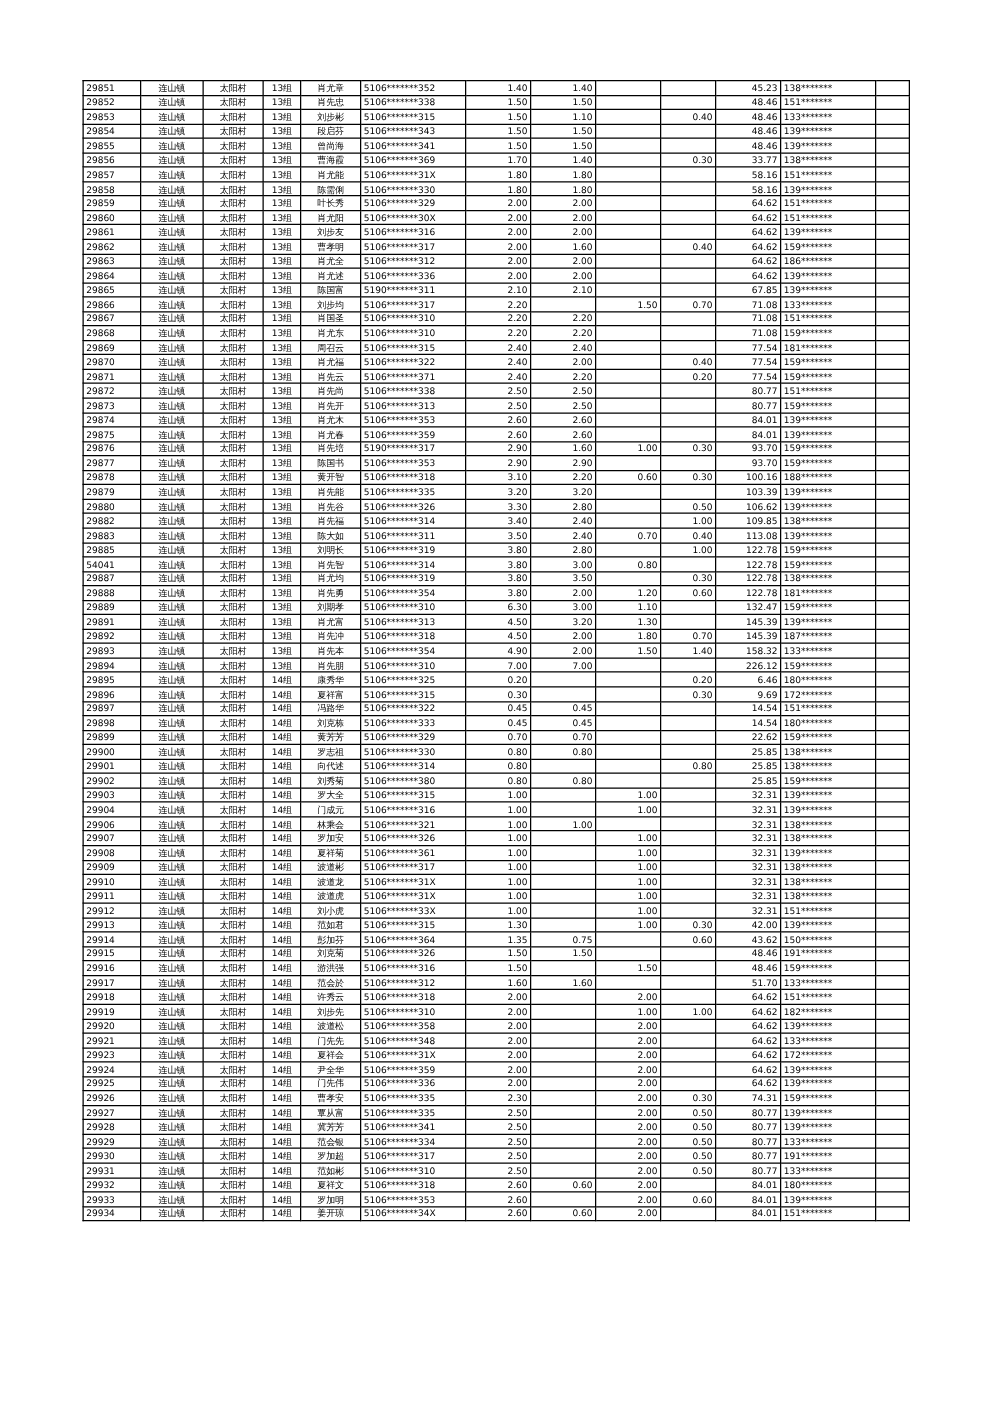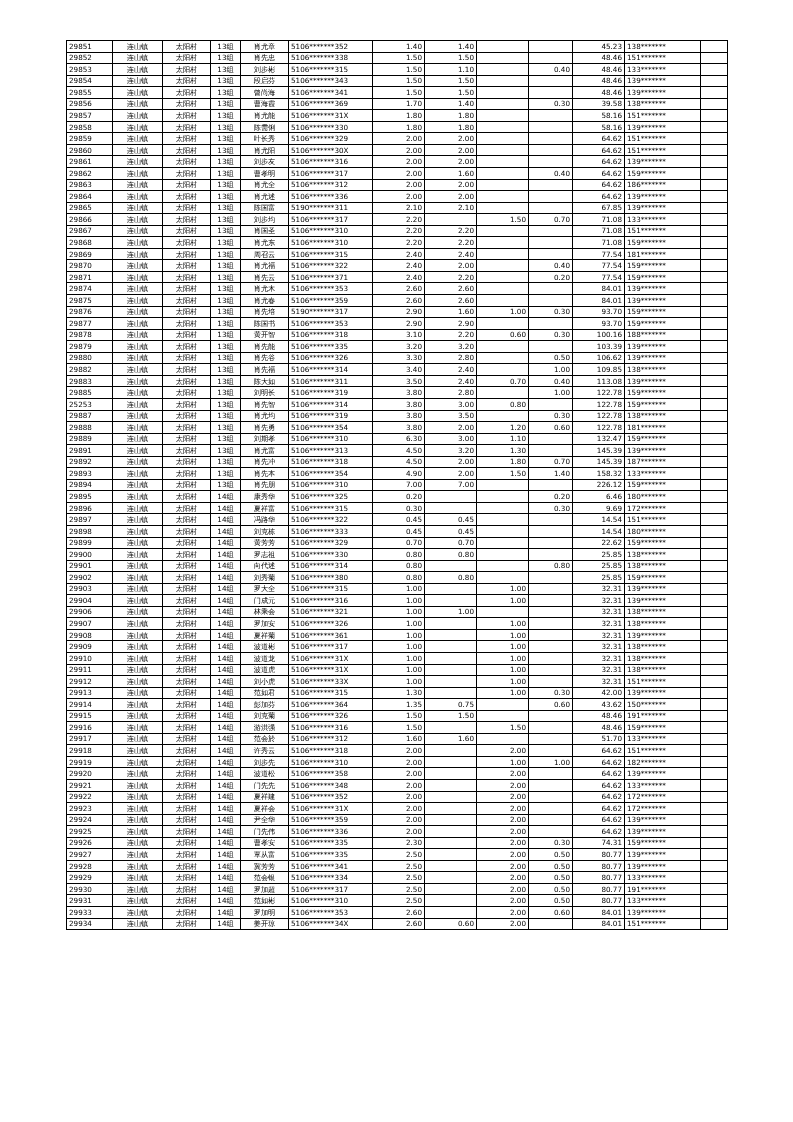--- a/index.html
+++ b/index.html
@@ -11,21 +11,21 @@
     width: 793px;
     height: 1122px;
     font-family: "DejaVu Sans", "Liberation Sans", sans-serif;
   }
   .page {
     position: relative;
     width: 793px;
     height: 1122px;
     background: #ffffff;
     box-sizing: border-box;
-    padding: 40px 66px 0 66px;
+    padding: 64px 66px 0 66px;
   }
   table.data {
     border-collapse: collapse;
     table-layout: fixed;
     width: 661px;
     font-size: 7.2px;
     line-height: 1;
   }
   table.data td {
     border: 0.6px solid #000000;
@@ -136,21 +136,21 @@
           <td class="c0">29856</td>
           <td class="c1">连山镇</td>
           <td class="c2">太阳村</td>
           <td class="c3">13组</td>
           <td class="c4">曹海霞</td>
           <td class="c5">5106*******369</td>
           <td class="c6">1.70</td>
           <td class="c7">1.40</td>
           <td class="c8"></td>
           <td class="c9">0.30</td>
-          <td class="c10">39.58</td>
+          <td class="c10">33.77</td>
           <td class="c11">138*******</td>
           <td class="c12"></td>
         </tr>
         <tr>
           <td class="c0">29857</td>
           <td class="c1">连山镇</td>
           <td class="c2">太阳村</td>
           <td class="c3">13组</td>
           <td class="c4">肖尤能</td>
           <td class="c5">5106*******31X</td>
@@ -362,20 +362,50 @@
           <td class="c1">连山镇</td>
           <td class="c2">太阳村</td>
           <td class="c3">13组</td>
           <td class="c4">肖先云</td>
           <td class="c5">5106*******371</td>
           <td class="c6">2.40</td>
           <td class="c7">2.20</td>
           <td class="c8"></td>
           <td class="c9">0.20</td>
           <td class="c10">77.54</td>
+          <td class="c11">159*******</td>
+          <td class="c12"></td>
+        </tr>
+        <tr>
+          <td class="c0">29872</td>
+          <td class="c1">连山镇</td>
+          <td class="c2">太阳村</td>
+          <td class="c3">13组</td>
+          <td class="c4">肖先尚</td>
+          <td class="c5">5106*******338</td>
+          <td class="c6">2.50</td>
+          <td class="c7">2.50</td>
+          <td class="c8"></td>
+          <td class="c9"></td>
+          <td class="c10">80.77</td>
+          <td class="c11">151*******</td>
+          <td class="c12"></td>
+        </tr>
+        <tr>
+          <td class="c0">29873</td>
+          <td class="c1">连山镇</td>
+          <td class="c2">太阳村</td>
+          <td class="c3">13组</td>
+          <td class="c4">肖先开</td>
+          <td class="c5">5106*******313</td>
+          <td class="c6">2.50</td>
+          <td class="c7">2.50</td>
+          <td class="c8"></td>
+          <td class="c9"></td>
+          <td class="c10">80.77</td>
           <td class="c11">159*******</td>
           <td class="c12"></td>
         </tr>
         <tr>
           <td class="c0">29874</td>
           <td class="c1">连山镇</td>
           <td class="c2">太阳村</td>
           <td class="c3">13组</td>
           <td class="c4">肖尤木</td>
           <td class="c5">5106*******353</td>
@@ -516,21 +546,21 @@
           <td class="c5">5106*******319</td>
           <td class="c6">3.80</td>
           <td class="c7">2.80</td>
           <td class="c8"></td>
           <td class="c9">1.00</td>
           <td class="c10">122.78</td>
           <td class="c11">159*******</td>
           <td class="c12"></td>
         </tr>
         <tr>
-          <td class="c0">25253</td>
+          <td class="c0">54041</td>
           <td class="c1">连山镇</td>
           <td class="c2">太阳村</td>
           <td class="c3">13组</td>
           <td class="c4">肖先智</td>
           <td class="c5">5106*******314</td>
           <td class="c6">3.80</td>
           <td class="c7">3.00</td>
           <td class="c8">0.80</td>
           <td class="c9"></td>
           <td class="c10">122.78</td>
@@ -1026,35 +1056,20 @@
           <td class="c5">5106*******348</td>
           <td class="c6">2.00</td>
           <td class="c7"></td>
           <td class="c8">2.00</td>
           <td class="c9"></td>
           <td class="c10">64.62</td>
           <td class="c11">133*******</td>
           <td class="c12"></td>
         </tr>
         <tr>
-          <td class="c0">29922</td>
-          <td class="c1">连山镇</td>
-          <td class="c2">太阳村</td>
-          <td class="c3">14组</td>
-          <td class="c4">夏祥建</td>
-          <td class="c5">5106*******352</td>
-          <td class="c6">2.00</td>
-          <td class="c7"></td>
-          <td class="c8">2.00</td>
-          <td class="c9"></td>
-          <td class="c10">64.62</td>
-          <td class="c11">172*******</td>
-          <td class="c12"></td>
-        </tr>
-        <tr>
           <td class="c0">29923</td>
           <td class="c1">连山镇</td>
           <td class="c2">太阳村</td>
           <td class="c3">14组</td>
           <td class="c4">夏祥会</td>
           <td class="c5">5106*******31X</td>
           <td class="c6">2.00</td>
           <td class="c7"></td>
           <td class="c8">2.00</td>
           <td class="c9"></td>
@@ -1173,20 +1188,35 @@
           <td class="c2">太阳村</td>
           <td class="c3">14组</td>
           <td class="c4">范如彬</td>
           <td class="c5">5106*******310</td>
           <td class="c6">2.50</td>
           <td class="c7"></td>
           <td class="c8">2.00</td>
           <td class="c9">0.50</td>
           <td class="c10">80.77</td>
           <td class="c11">133*******</td>
+          <td class="c12"></td>
+        </tr>
+        <tr>
+          <td class="c0">29932</td>
+          <td class="c1">连山镇</td>
+          <td class="c2">太阳村</td>
+          <td class="c3">14组</td>
+          <td class="c4">夏祥文</td>
+          <td class="c5">5106*******318</td>
+          <td class="c6">2.60</td>
+          <td class="c7">0.60</td>
+          <td class="c8">2.00</td>
+          <td class="c9"></td>
+          <td class="c10">84.01</td>
+          <td class="c11">180*******</td>
           <td class="c12"></td>
         </tr>
         <tr>
           <td class="c0">29933</td>
           <td class="c1">连山镇</td>
           <td class="c2">太阳村</td>
           <td class="c3">14组</td>
           <td class="c4">罗加明</td>
           <td class="c5">5106*******353</td>
           <td class="c6">2.60</td>

